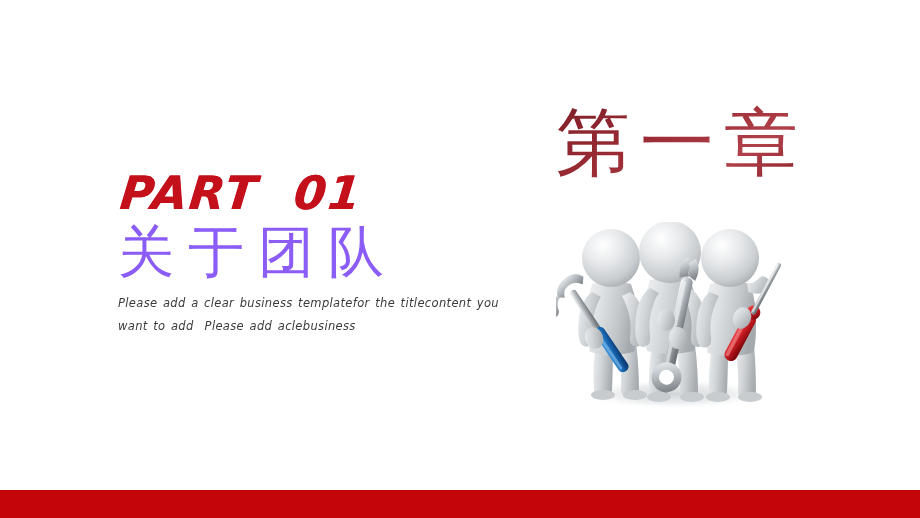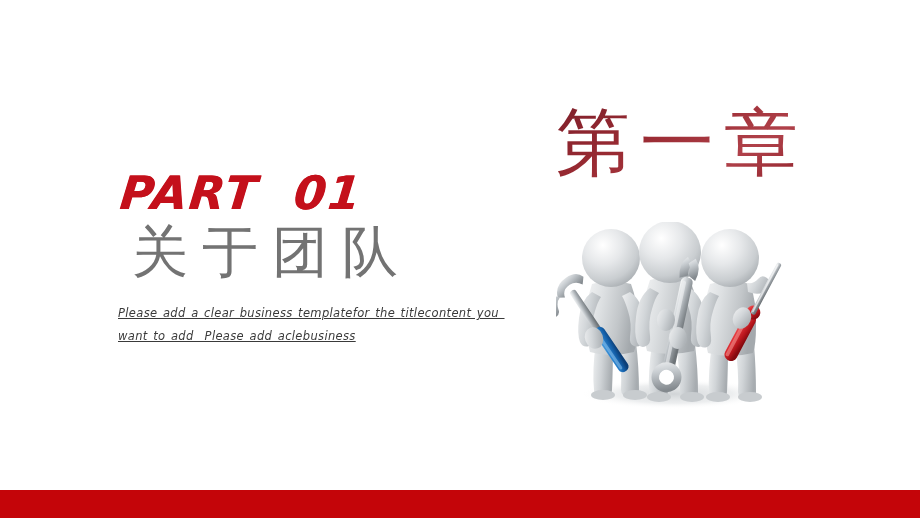--- a/index.html
+++ b/index.html
@@ -40,38 +40,36 @@
     transform-origin:left bottom;
     text-shadow:0.5px 0 0 #C4101B;
   }
 
   .cn-heading {
     margin-top:6px;
     font-family:Liberation Sans, sans-serif;
     font-size:56px;
     font-weight:400;
     letter-spacing:14px;
-    color:#737373;
+    color:#8b5cf6;
     line-height:1.08;
     white-space:pre;
-    margin-left:14px;
   }
 
   .body-copy {
-    margin-top:20px;
+    margin-top:10px;
     width:408px;
     font-family:"DejaVu Sans", sans-serif;
     font-style:italic;
     font-size:11.5px;
     letter-spacing:0.35px;
     word-spacing:1.5px;
     line-height:1.95;
     color:#3A3A3A;
     white-space:pre-wrap;
-    text-decoration:underline;
   }
 
   
   .chapter-title {
     position:absolute;
     left:556px;
     top:104px;
     font-family:"DejaVu Serif","Liberation Serif", serif;
     font-size:74px;
     font-weight:400;

